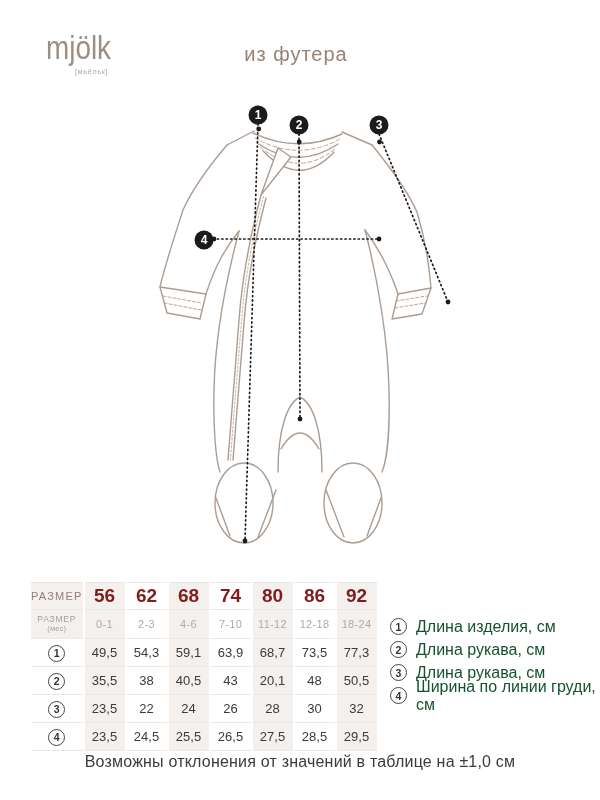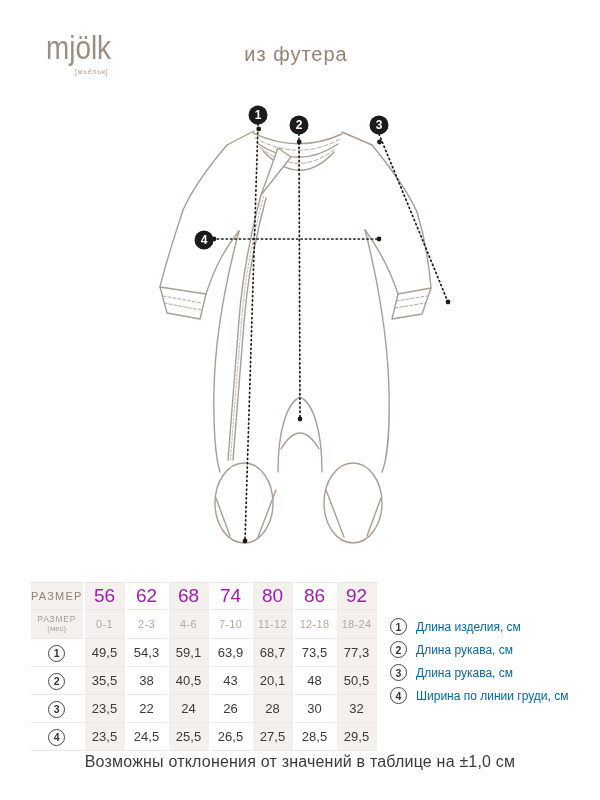--- a/index.html
+++ b/index.html
@@ -28,33 +28,33 @@
                    border-bottom:1px solid #ebe7e3; border-left:2px solid #fff; }
   .size-table td:first-child { border-left:none; width:51px; }
   .size-table td.dcol { width:40px; }
   .r-size td { height:26px; border-top:1px solid #ebe7e3; }
   .r-age td  { height:28px; }
   .r-data td { height:27px; }
   .beige { background:#f4f0ed; }
   .lbl-size { font-size:11px; letter-spacing:1.2px; color:#8f8178; }
   .lbl-age { font-size:8.5px; letter-spacing:0.8px; color:#a79d95; line-height:1.15; }
   .lbl-age .unit { font-size:7.5px; letter-spacing:0.2px; }
-  .size-val { font-size:19px; font-weight:normal; color:#a21caf; }
+  .size-val { font-size:19px; font-weight:bold; color:#7f1d1d; }
   .age-val { font-size:11px; color:#b2a9a2; letter-spacing:0.3px; }
   .data-val { font-size:13px; color:#3e3a37; }
   .circ-num { display:inline-flex; width:17px; height:17px; border:1.2px solid #4a4541;
               border-radius:50%; align-items:center; justify-content:center;
               font-size:10.5px; font-weight:bold; color:#35322f; background:#fff;
               box-sizing:border-box; }
 
   
   .legend { position:absolute; left:390px; top:618px; }
   .legend-item { display:flex; align-items:center; height:17px; margin-bottom:6px; }
   .legend-item .circ-num { margin-right:9px; flex:0 0 auto; }
-  .legend-label { font-size:12px; color:#0369a1; }
+  .legend-label { font-size:16px; color:#14532d; }
 
   
   .note { position:absolute; left:0; top:753px; width:600px; text-align:center;
           font-size:16px; color:#3e3a37; letter-spacing:0.2px; }
 </style>
 </head>
 <body>
 
 <div class="page">
 

